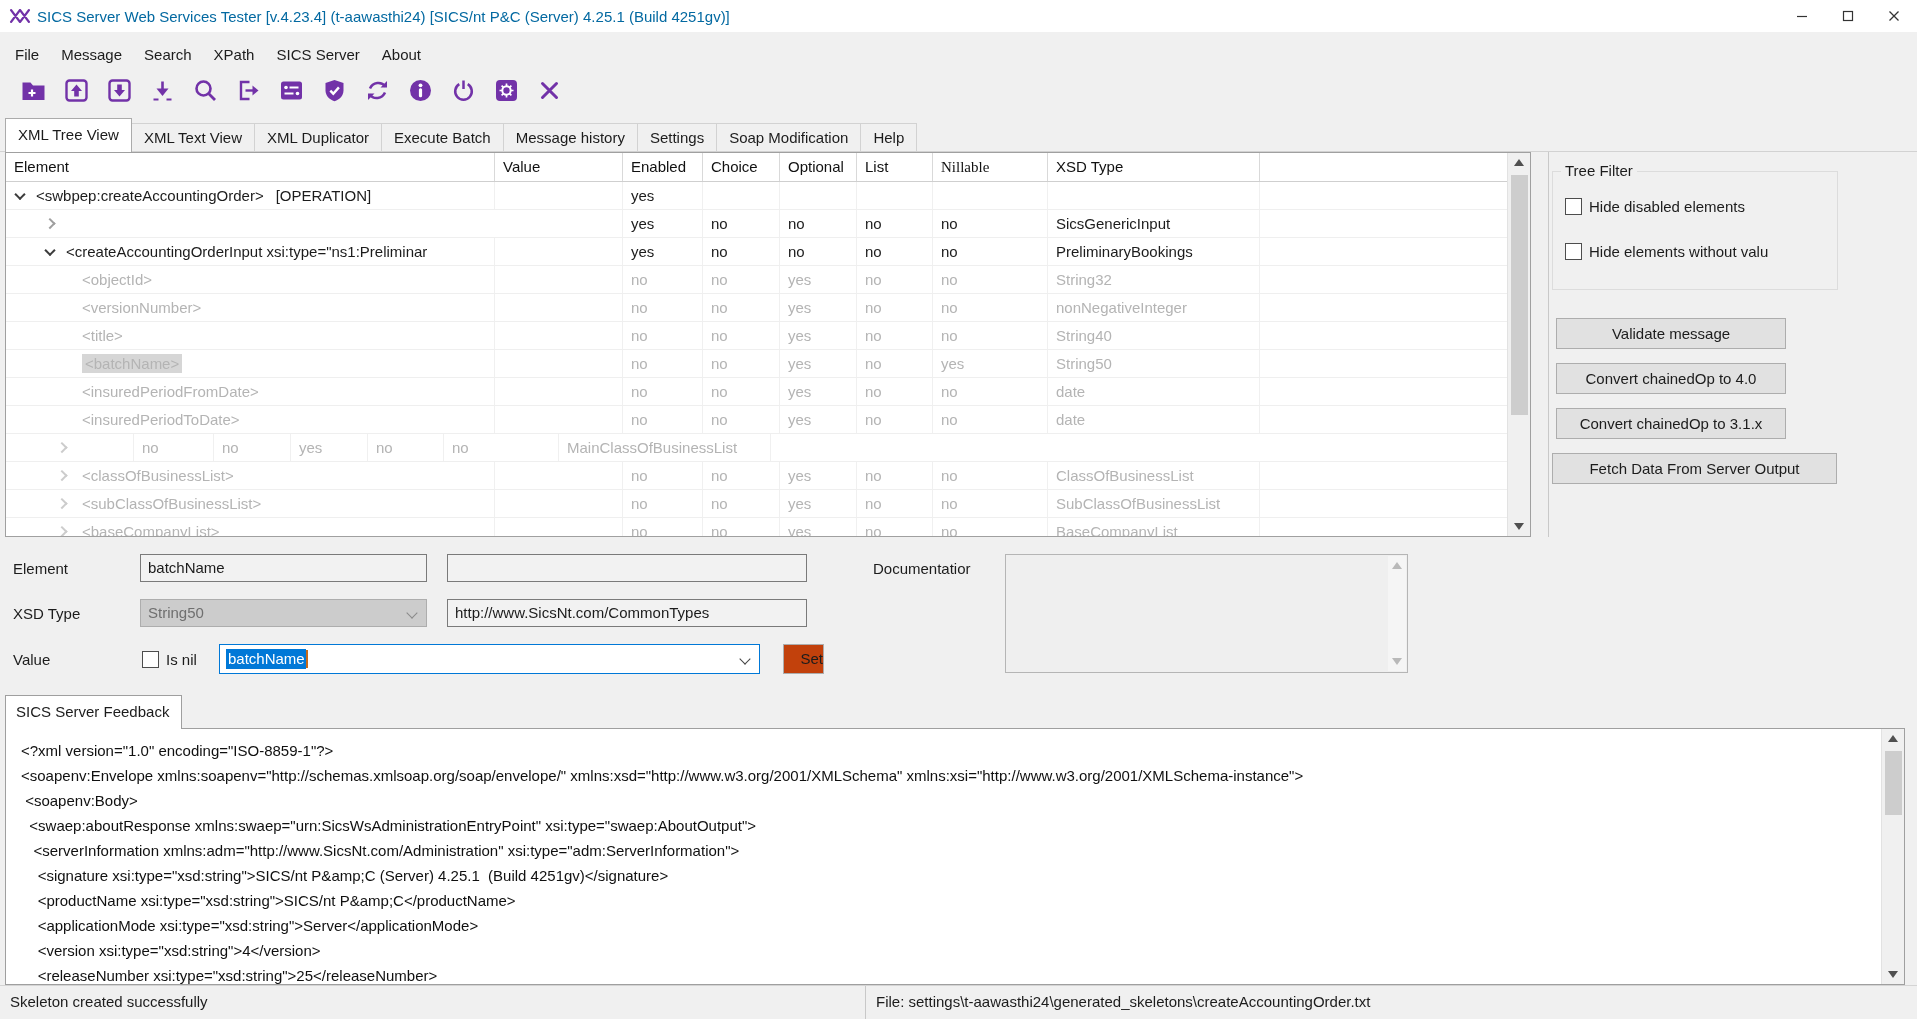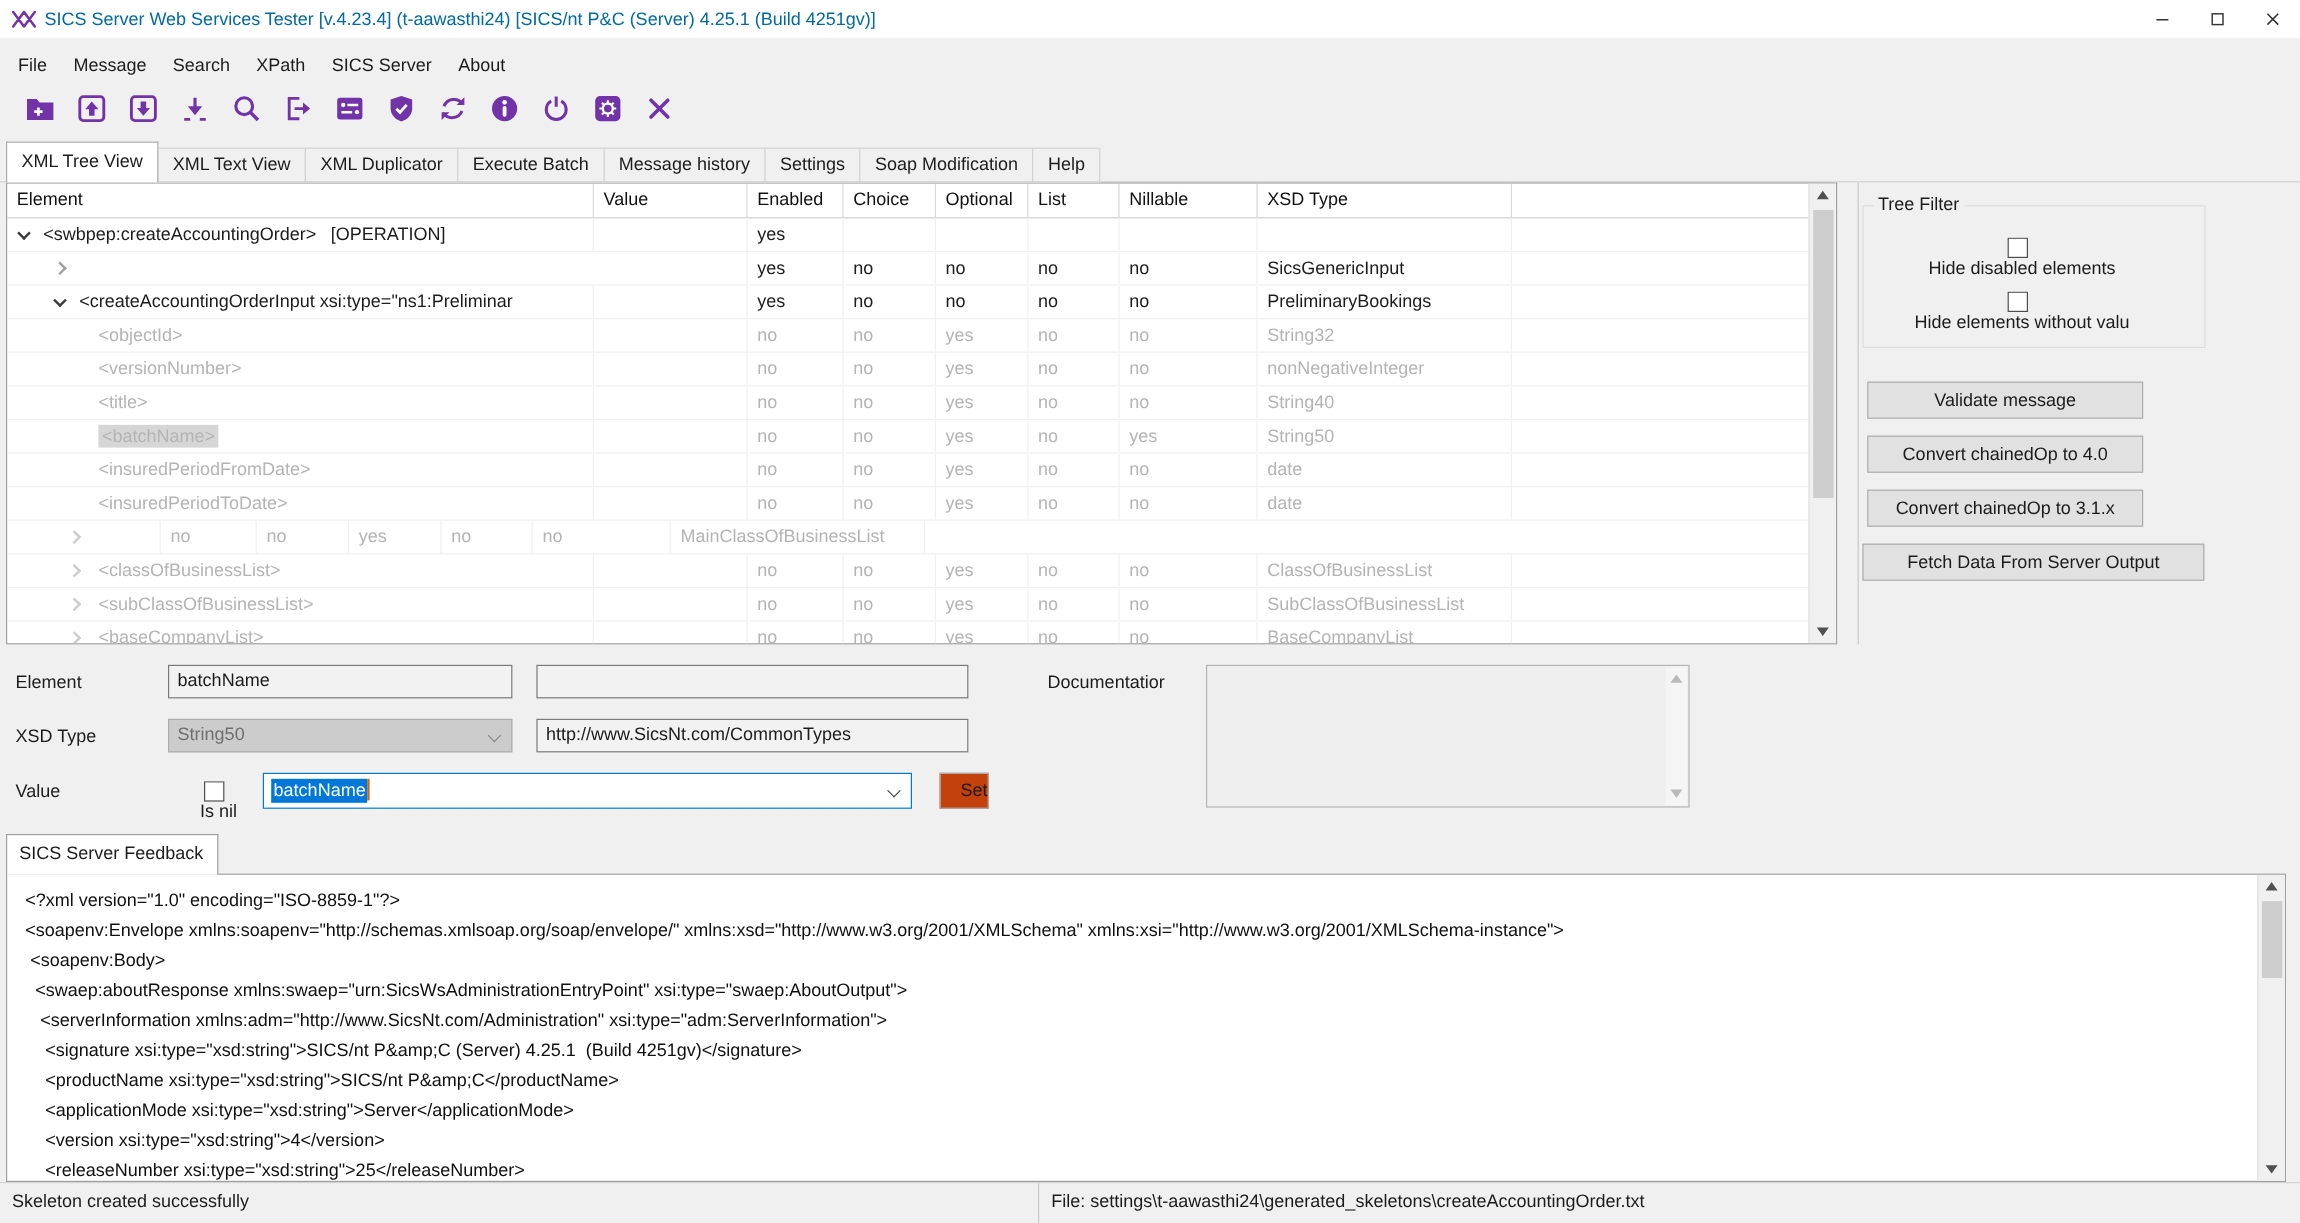--- a/index.html
+++ b/index.html
@@ -60,21 +60,21 @@
   .sb-up   { top:6px;    border-bottom:7px solid #505050; }
   .sb-down { bottom:6px; border-top:7px solid #505050; }
   .sb-thumb { position:absolute; left:3px; width:17px; background:#cdcdcd; }
   .divider-v { position:absolute; top:152px; left:1548px; width:1px; height:385px; background:#c9c9c9; }
 
   
   .groupbox { position:absolute; top:171px; left:1552px; width:286px; height:119px;
               border:1px solid #dcdcdc; }
   .groupbox-label { position:absolute; top:-10px; left:8px; background:#f0f0f0; padding:0 4px; }
   .cb-row { position:absolute; left:12px; display:flex; align-items:center; white-space:nowrap;
-            overflow:hidden; width:240px;flex-direction:column; }
+            overflow:hidden; width:240px; }
   .checkbox { width:17px; height:17px; background:#fff; border:1px solid #4d4d4d; margin-right:7px; flex:none; }
   .side-btn { position:absolute; left:1556px; width:230px; height:31px; background:#e1e1e1;
               border:1px solid #adadad; text-align:center; line-height:29px; }
 
   
   .flabel { position:absolute; left:13px; }
   .tbox { position:absolute; background:#f2f2f2; border:1px solid #7a7a7a; height:28px;
           line-height:26px; padding:0 7px; overflow:hidden; white-space:nowrap; }
   .dbox { position:absolute; background:#cccccc; border:1px solid #adadad; height:28px;
           line-height:26px; padding:0 7px; color:#6f6f6f; }
@@ -247,21 +247,21 @@
   </div>
 
 <div class="tree-panel">
   <div class="tree-header" id="tree-header">
       <div class="hcell" style="width: 489px;">Element</div>
       <div class="hcell" style="width: 128px;">Value</div>
       <div class="hcell" style="width: 80px;">Enabled</div>
       <div class="hcell" style="width: 77px;">Choice</div>
       <div class="hcell" style="width: 77px;">Optional</div>
       <div class="hcell" style="width: 76px;">List</div>
-      <div class="hcell" style="width: 115px;">Nillable</div>
+      <div class="hcell" style="width: 115px; font-family: Liberation Serif, serif;">Nillable</div>
       <div class="hcell" style="width: 212px;">XSD Type</div>
     </div>
   <div id="tree-rows">
       <div class="trow">
     <span class="chev chev-down" style="left: 10px;"></span>
     <div class="cell c-el" style="padding-left: 30px;"><span class="el-text">&lt;swbpep:createAccountingOrder&gt;</span><span class="el-tag">[OPERATION]</span></div>
     <div class="cell c-val"></div>
     <div class="cell c-en">yes</div>
     <div class="cell c-ch"></div>
     <div class="cell c-op"></div>

